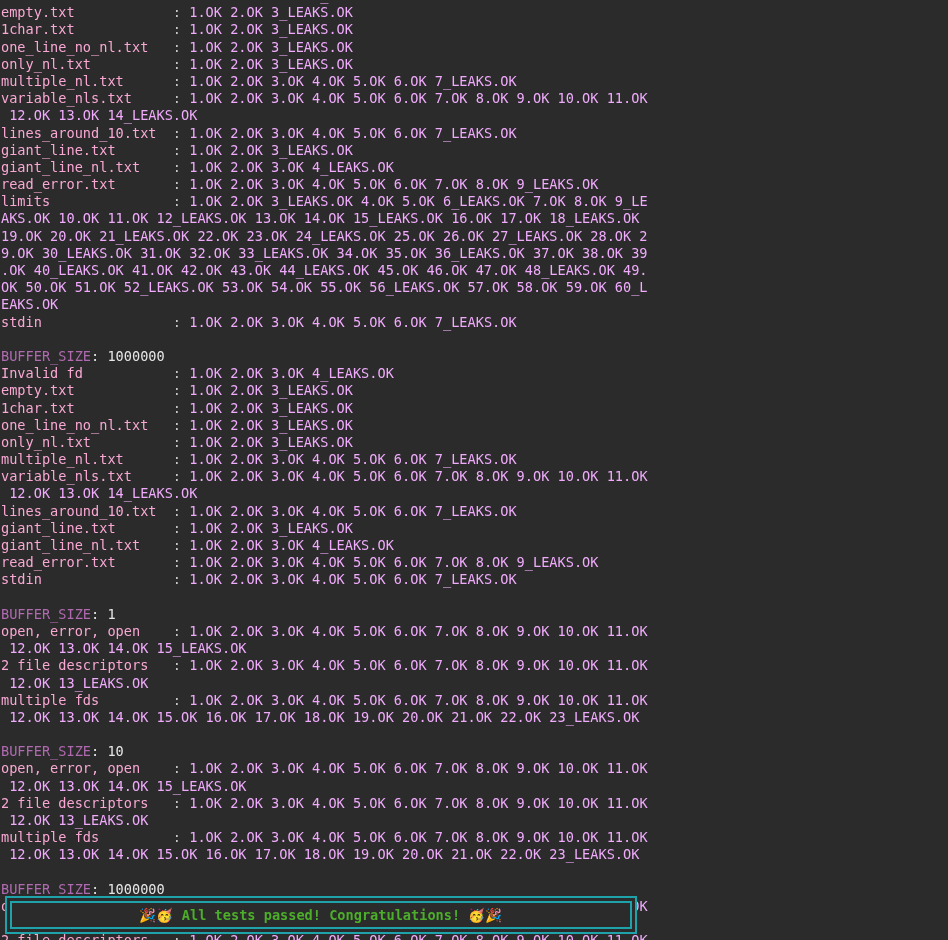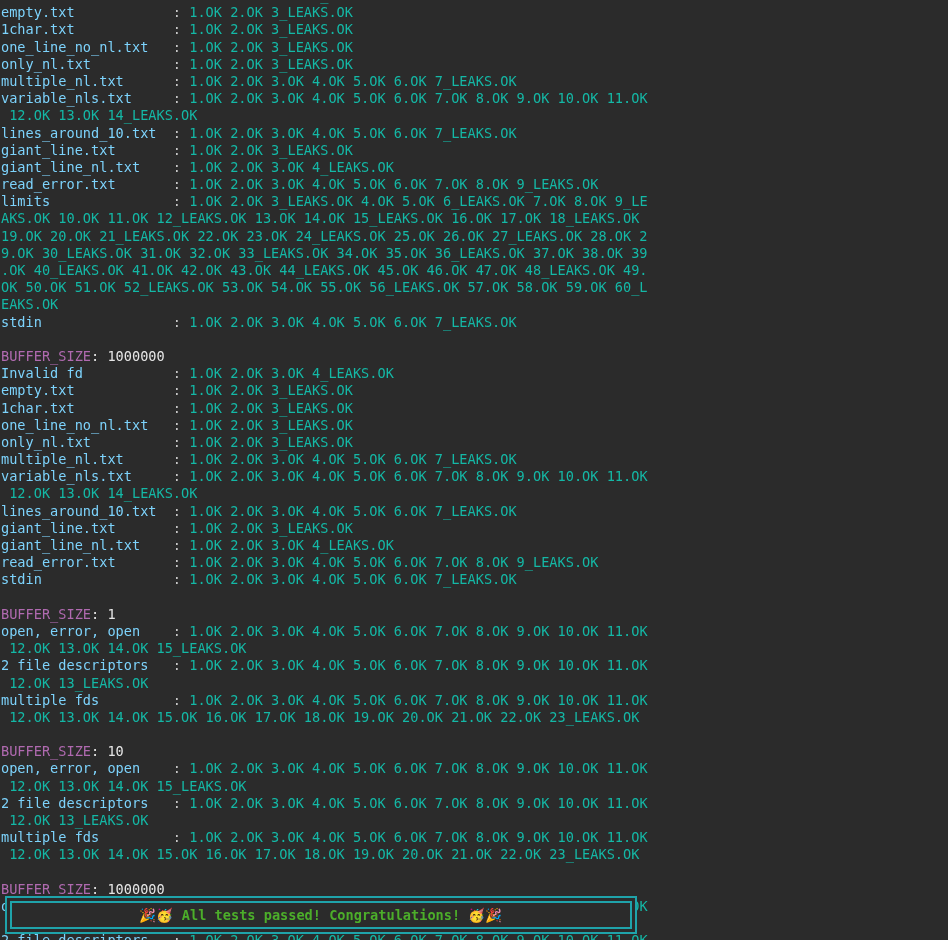--- a/index.html
+++ b/index.html
@@ -23,22 +23,22 @@
     line-height: 17.2px;
     white-space: pre;
     letter-spacing: 0px;
   }
   .line {
     white-space: pre;
     font-size: 13.6px;
     line-height: 17.2px;
     height: 17.2px;
   }
-  .blue   { color: #7dd3fc; }
-  .green  { color: #14b8a6; text-align: right; }
+  .blue   { color: #f9a8d4; }
+  .green  { color: #f0abfc; text-align: right; }
   .grey   { color: #c8c8c8; }
   .white  { color: #e6e6e6; }
   .magenta{ color: #b06ab0; }
   .bold   { font-weight: normal; }
 
   
   #congrats-box {
     position: absolute;
     left: 5px;
     top: 896px;

